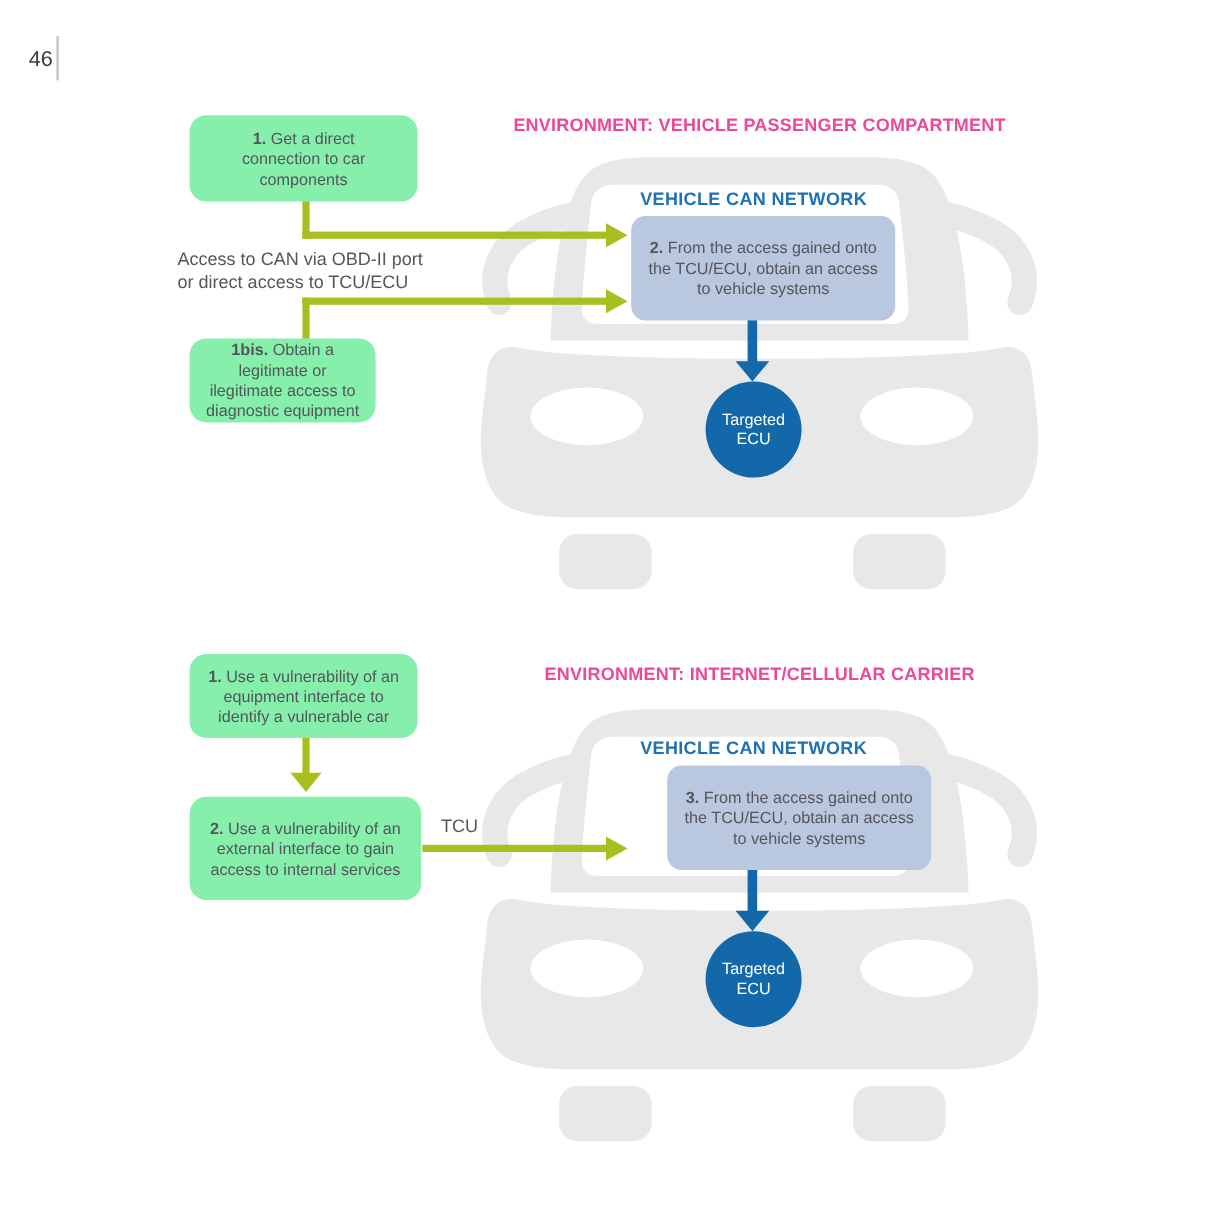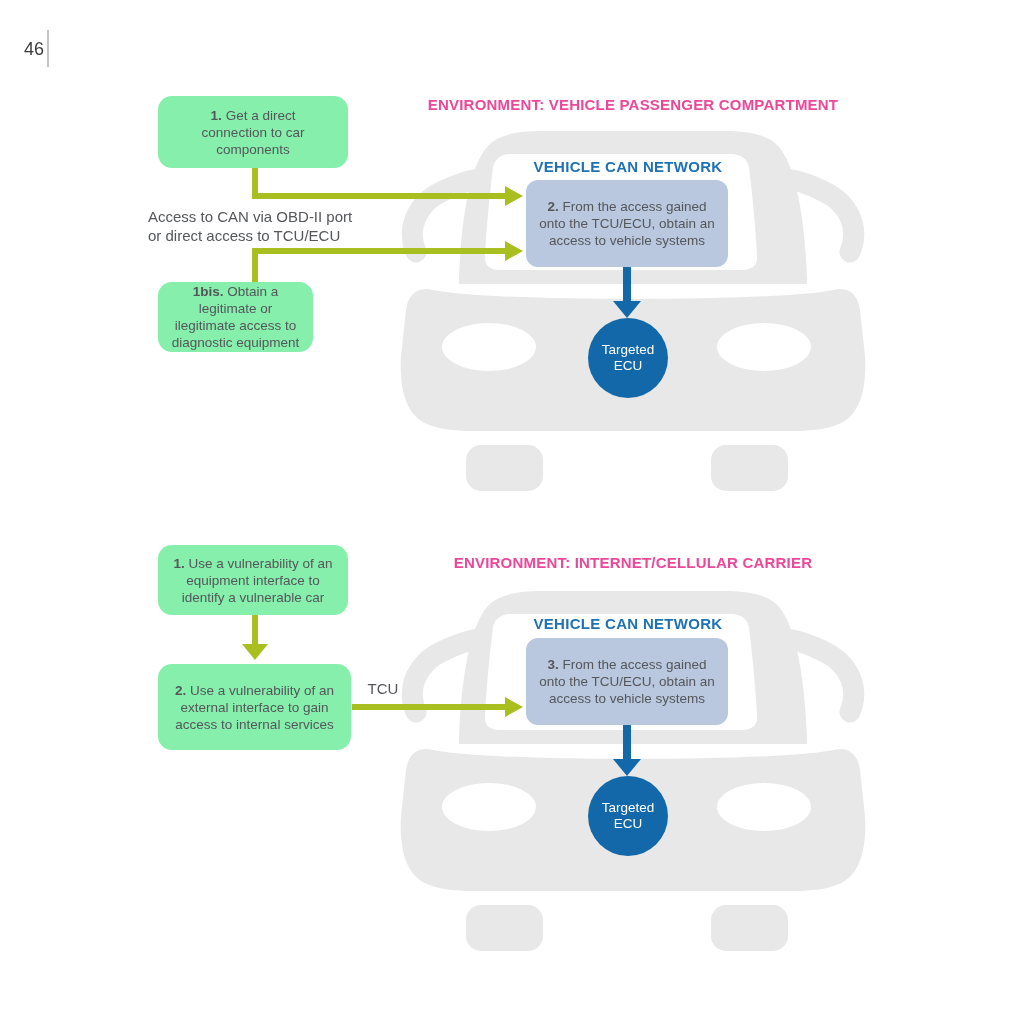--- a/index.html
+++ b/index.html
@@ -26,27 +26,27 @@
   .net-title{width:290px;text-align:center;font-size:15px;font-weight:bold;color:#1e71b4;letter-spacing:.3px;z-index:3;}
   .net-top{left:483px;top:158px;}
   .net-bottom{left:483px;top:615px;}
 
   
   .step-box{
     display:flex;align-items:center;justify-content:center;text-align:center;
     font-size:13.5px;line-height:17px;color:#54565a;z-index:3;box-sizing:border-box;
   }
   .green-box{background:#86efac;border-radius:14px;}
-  .blue-box{background:#b9c8df;border-radius:12px;width:202px;height:87px;padding:6px 12px;}
+  .blue-box{background:#b9c8df;border-radius:12px;width:220px;height:87px;padding:6px 12px;}
   .box-a1{left:158px;top:96px;width:190px;height:72px;padding:6px 27px;}
   .box-a2{left:158px;top:282px;width:155px;height:70px;padding:6px 12px;}
   .box-b1{left:158px;top:545px;width:190px;height:70px;padding:6px 12px;}
   .box-b2{left:158px;top:664px;width:193px;height:86px;padding:6px 12px;justify-content:flex-end;}
   .blue-box-top{left:526px;top:180px;}
-  .blue-box-bottom{left:526px;top:638px;}
+  .blue-box-bottom{left:556px;top:638px;}
   .step-box b{font-weight:bold;}
 
   
   .g-line{background:#a9bf1f;z-index:2;}
   .v1{left:252px;top:166px;width:6px;height:33px;}
   .h1{left:252px;top:193px;width:254px;height:6px;}
   .v2{left:252px;top:248px;width:6px;height:36px;}
   .h2{left:252px;top:248px;width:254px;height:6px;}
   .vb1{left:252px;top:614px;width:6px;height:31px;}
   .hb1{left:352px;top:704px;width:154px;height:6px;}

